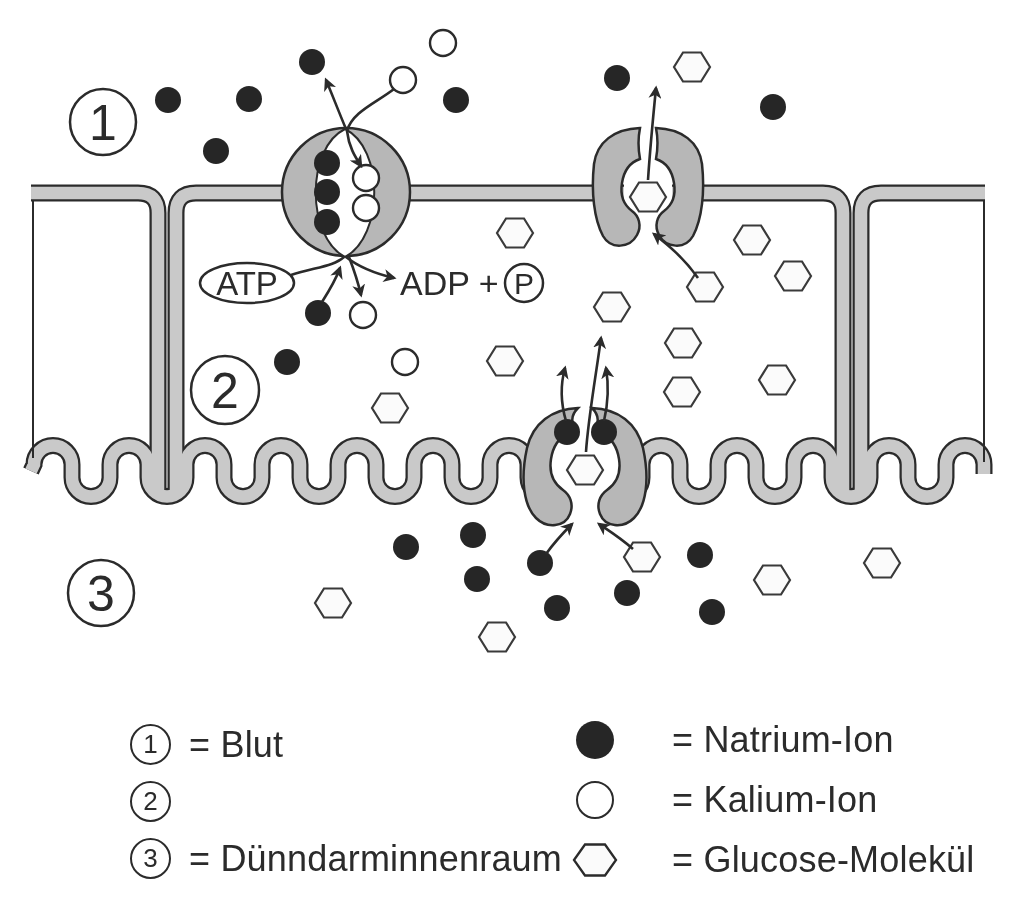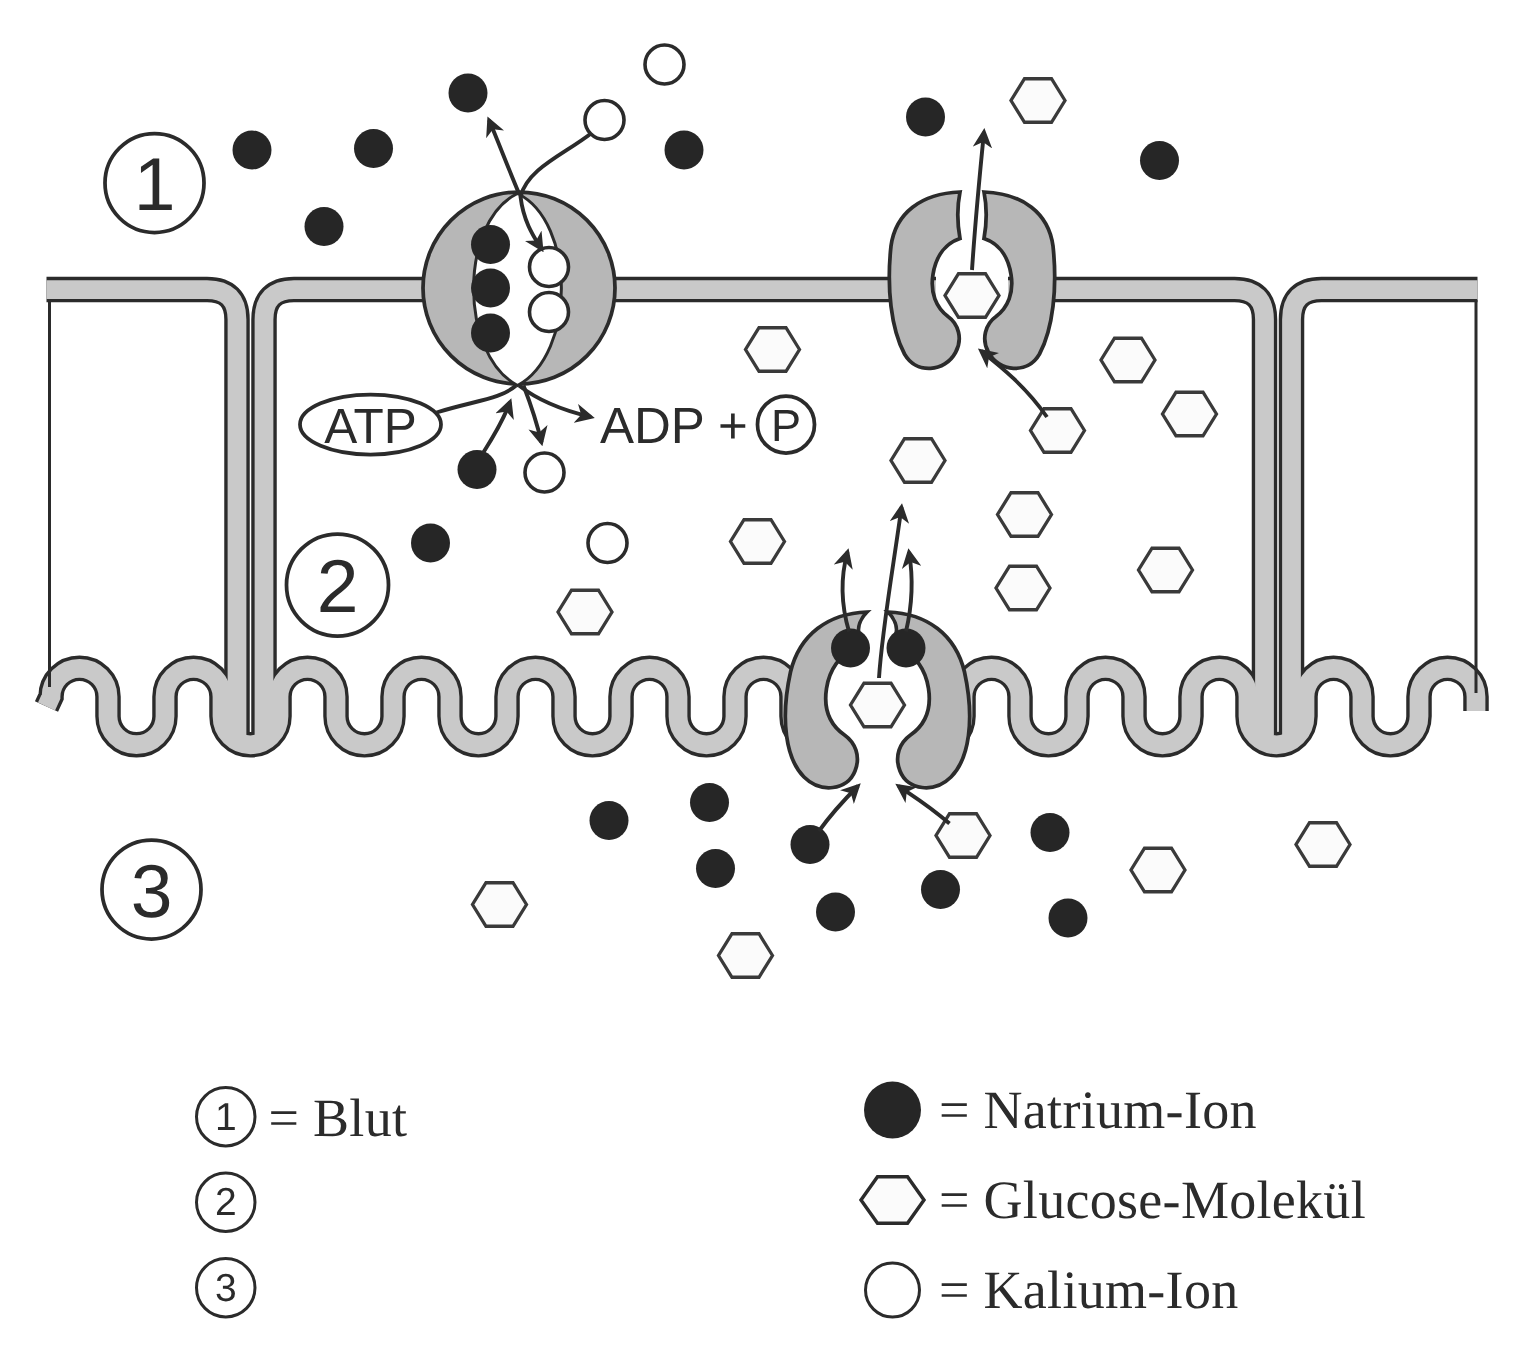--- a/index.html
+++ b/index.html
@@ -4,25 +4,25 @@
 <style>
   html,body{margin:0;padding:0;background:#fff;}
   #stage{position:relative;width:1014px;height:906px;background:#fff;overflow:hidden;
          font-family:"Liberation Sans",sans-serif;color:#2b2b2b;}
   #diagram{position:absolute;left:0;top:0;}
   svg text{font-family:"Liberation Sans",sans-serif;fill:#2b2b2b;}
   .legend{position:absolute;}
   #legend-regions{left:130px;top:716px;}
   #legend-molecules{left:572px;top:710px;}
   .lrow{display:flex;align-items:center;height:57px;}
-  #legend-molecules .lrow{height:60px;}
+  #legend-molecules .lrow{height:60px;gap:36px;}
   .lnum{width:37px;height:37px;border:2.4px solid #2b2b2b;border-radius:50%;
         display:flex;align-items:center;justify-content:center;
         font-size:26px;flex:0 0 auto;}
-  .llabel{margin-left:8px;font-size:36px;white-space:nowrap;letter-spacing:0.2px;font-family:Liberation Serif, serif;}
+  .llabel{margin-left:18px;font-size:36px;white-space:nowrap;letter-spacing:0.2px;}
   .symwrap{width:46px;display:flex;justify-content:center;flex:0 0 auto;}
   .sym-na{width:38px;height:38px;border-radius:50%;background:#262626;}
   .sym-k{width:34px;height:34px;border-radius:50%;background:#fff;border:2.5px solid #2b2b2b;}
 </style>
 </head>
 <body>
 
 <div id="stage">
 
   <svg id="diagram" width="1014" height="906" viewBox="0 0 1014 906">
@@ -196,37 +196,38 @@
   <div id="legend-regions" class="legend">
       <div class="lrow">
         <span class="lnum">1</span>
         <span class="llabel">= Blut</span>
       </div>
       <div class="lrow">
         <span class="lnum">2</span>
       </div>
       <div class="lrow">
         <span class="lnum">3</span>
+        <span class="llabel">= Dünndarminnenraum</span>
       </div>
     </div>
   <div id="legend-molecules" class="legend">
       <div class="lrow">
         <span class="symwrap">
           <span class="sym-na"></span>
         </span>
         <span class="llabel">= Natrium-Ion</span>
+      </div>
+      <div class="lrow">
+        <span class="symwrap">
+          <span class="sym-k"></span>
+        </span>
+        <span class="llabel">= Kalium-Ion</span>
       </div>
       <div class="lrow">
         <span class="symwrap">
           <svg width="46" height="38">
             <polygon points="2,19 13,3.5 33,3.5 44,19 33,34.5 13,34.5" fill="#fbfbfb" stroke="#2b2b2b" stroke-width="2.3"></polygon>
           </svg>
         </span>
         <span class="llabel">= Glucose-Molekül</span>
       </div>
-      <div class="lrow">
-        <span class="symwrap">
-          <span class="sym-k"></span>
-        </span>
-        <span class="llabel">= Kalium-Ion</span>
-      </div>
     </div>
 </div>
 
 </body></html>

